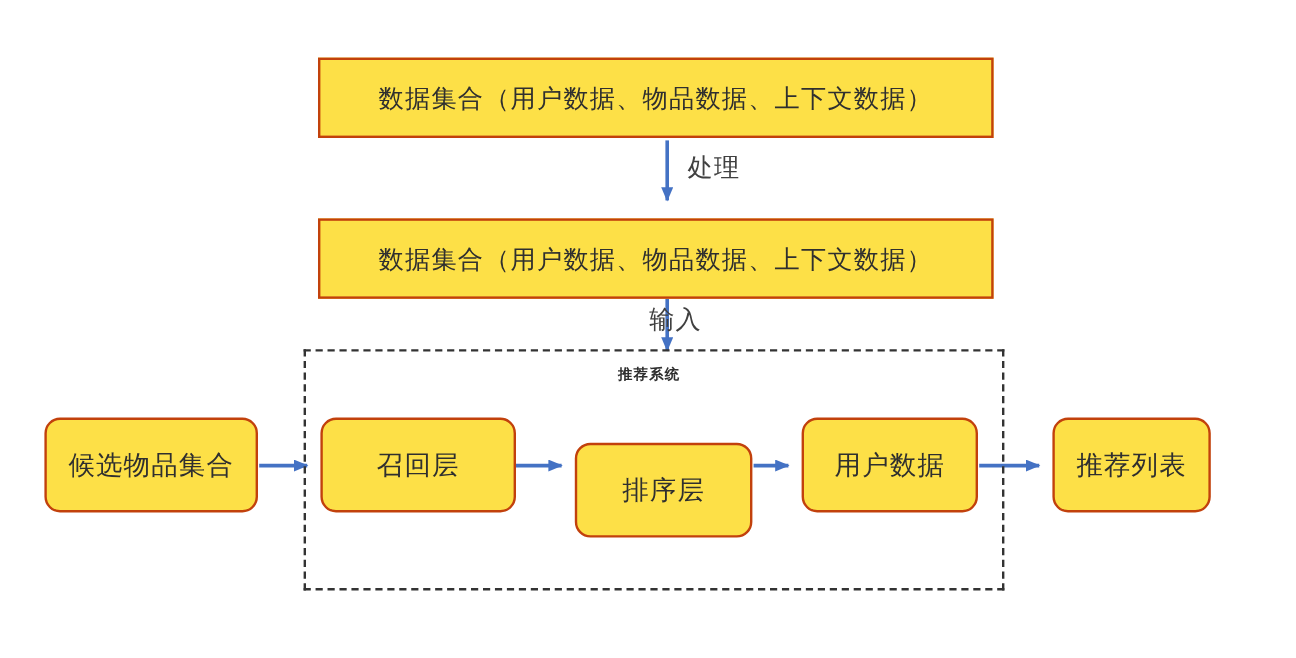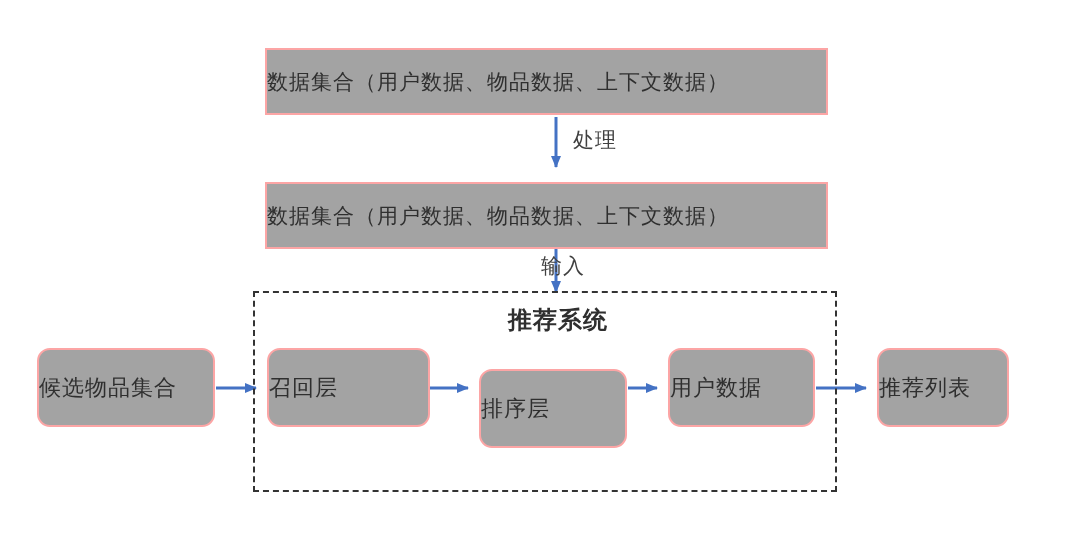--- a/index.html
+++ b/index.html
@@ -11,24 +11,25 @@
   .canvas {
     position: relative;
     width: 1080px;
     height: 548px;
     background: #ffffff;
     overflow: hidden;
     color: #2f2f2f;
   }
   .node {
     position: absolute;
-    border: 2px solid #fca5a5;
-    background: #a3a3a3;
+    border: 2px solid #c2410c;
+    background: #fde047;
     display: flex;
     align-items: center;
+    justify-content: center;
     text-align: center;
     font-size: 21px;
     letter-spacing: 1px;
     color: #2f2f2f;
     box-sizing: border-box;
   }
   .node-wide   { left: 265px; width: 563px; height: 67px; }
   #box-dataset-raw       { top: 48px;  }
   #box-dataset-processed { top: 182px; }
 
@@ -42,24 +43,24 @@
   .dashed-container {
     position: absolute;
     left: 253px; top: 291px;
     width: 584px; height: 201px;
     border: 2px dashed #333333;
     box-sizing: border-box;
     background: transparent;
   }
   .system-title {
     position: absolute;
-    left: 266px; top: 304px;
+    left: 249px; top: 304px;
     width: 584px;
     text-align: center;
-    font-size: 24px;
+    font-size: 12px;
     font-weight: bold;
     letter-spacing: 1px;
     color: #2f2f2f;
   }
   .edge-label {
     position: absolute;
     font-size: 21px;
     letter-spacing: 1px;
     color: #404040;
   }

